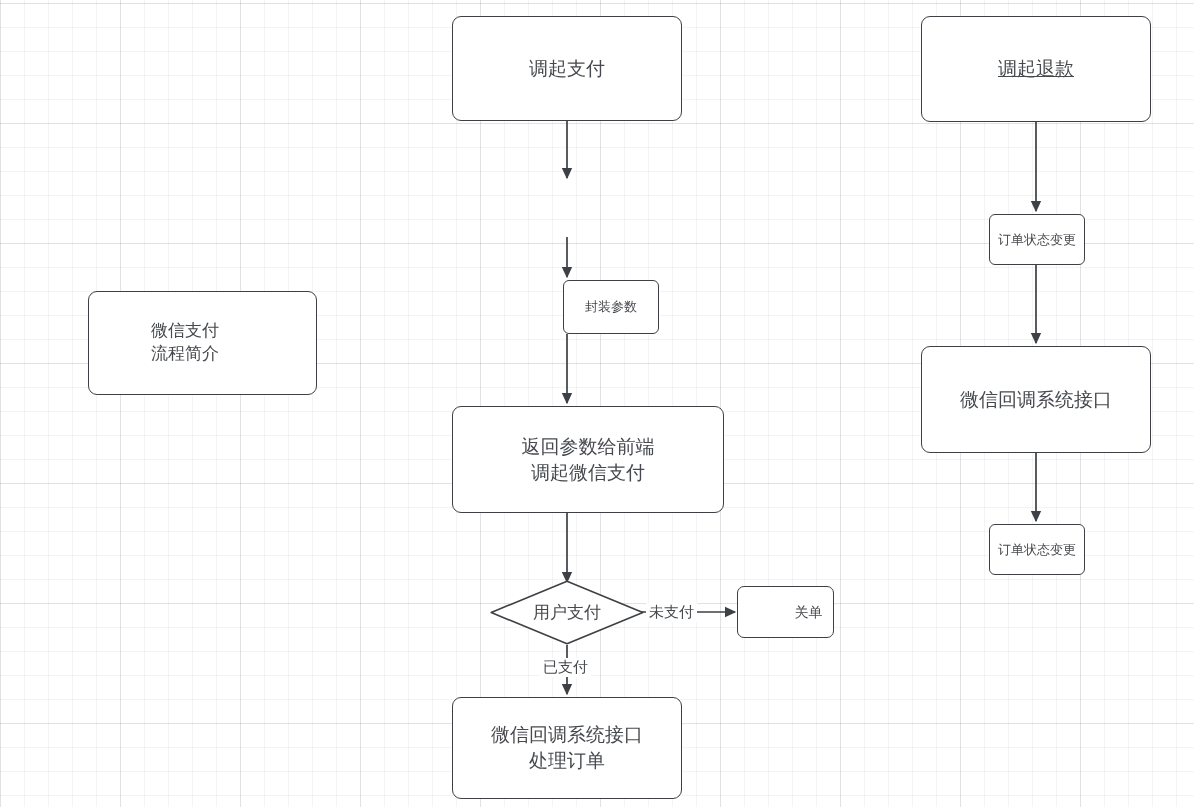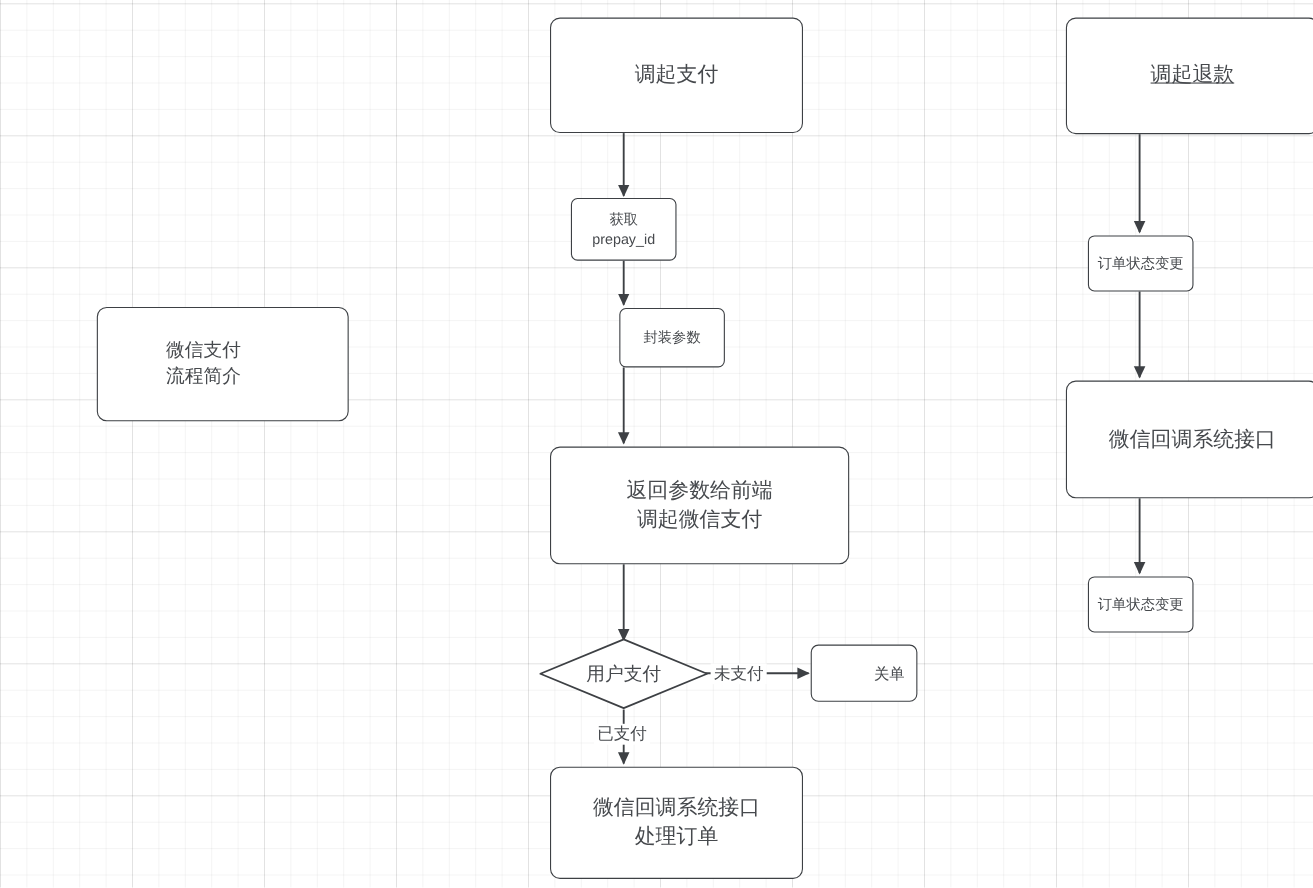--- a/index.html
+++ b/index.html
@@ -44,36 +44,36 @@
     justify-content: center;
     text-align: center;
     color: #46494d;
     white-space: pre-line;
     line-height: 1.35;
   }
 
   .node.big {
     font-size: 19px;
     border-radius: 9px;
-    margin-left: 48px;
   }
   .node.small {
     font-size: 13px;
     border-radius: 6px;
   }
   .node.mid {
     font-size: 14px;
     border-radius: 7px;
     padding-left: 46px;
   }
   .node.title-node {
     font-size: 17px;
     border-radius: 9px;
     justify-content: flex-start;
     padding-left: 62px;
+    margin-top: 12px;
   }
 
   .diamond-wrap {
     position: absolute;
   }
   .diamond-wrap svg {
     display: block;
     overflow: visible;
   }
   .diamond-label {
@@ -138,22 +138,20 @@
   </svg>
 
   <div class="edge-label" style="left:646px; top:603px; padding:0 3px; background:#fff;">未支付</div>
   <div class="edge-label" style="left:540px; top:658px; padding:0 3px; background:#fff;">已支付</div>
 
   <div class="node title-node" style="left:88px; top:279px; width:229px; height:104px;">微信支付
 流程简介</div>
 
   <div class="node big" style="left:452px; top:16px; width:230px; height:105px;">调起支付</div>
 
-  <div class="node small" style="left:519px; top:180px; width:96px; height:57px;">获取
-prepay_id</div>
 
   <div class="node small" style="left:527px; top:280px; width:96px; height:54px;margin-left:36px;">封装参数</div>
 
   <div class="node big" style="left:452px; top:406px; width:272px; height:107px;">返回参数给前端
 调起微信支付</div>
 
   <div class="diamond-wrap" style="left:490px; top:580px; width:154px; height:65px;">
     <svg width="154" height="65" viewBox="0 0 154 65" xmlns="http://www.w3.org/2000/svg">
       <polygon points="77,1.2 152.8,32.5 77,63.8 1.2,32.5" fill="#ffffff" stroke="#3d4044" stroke-width="1.6" stroke-linejoin="round"></polygon>
     </svg>

